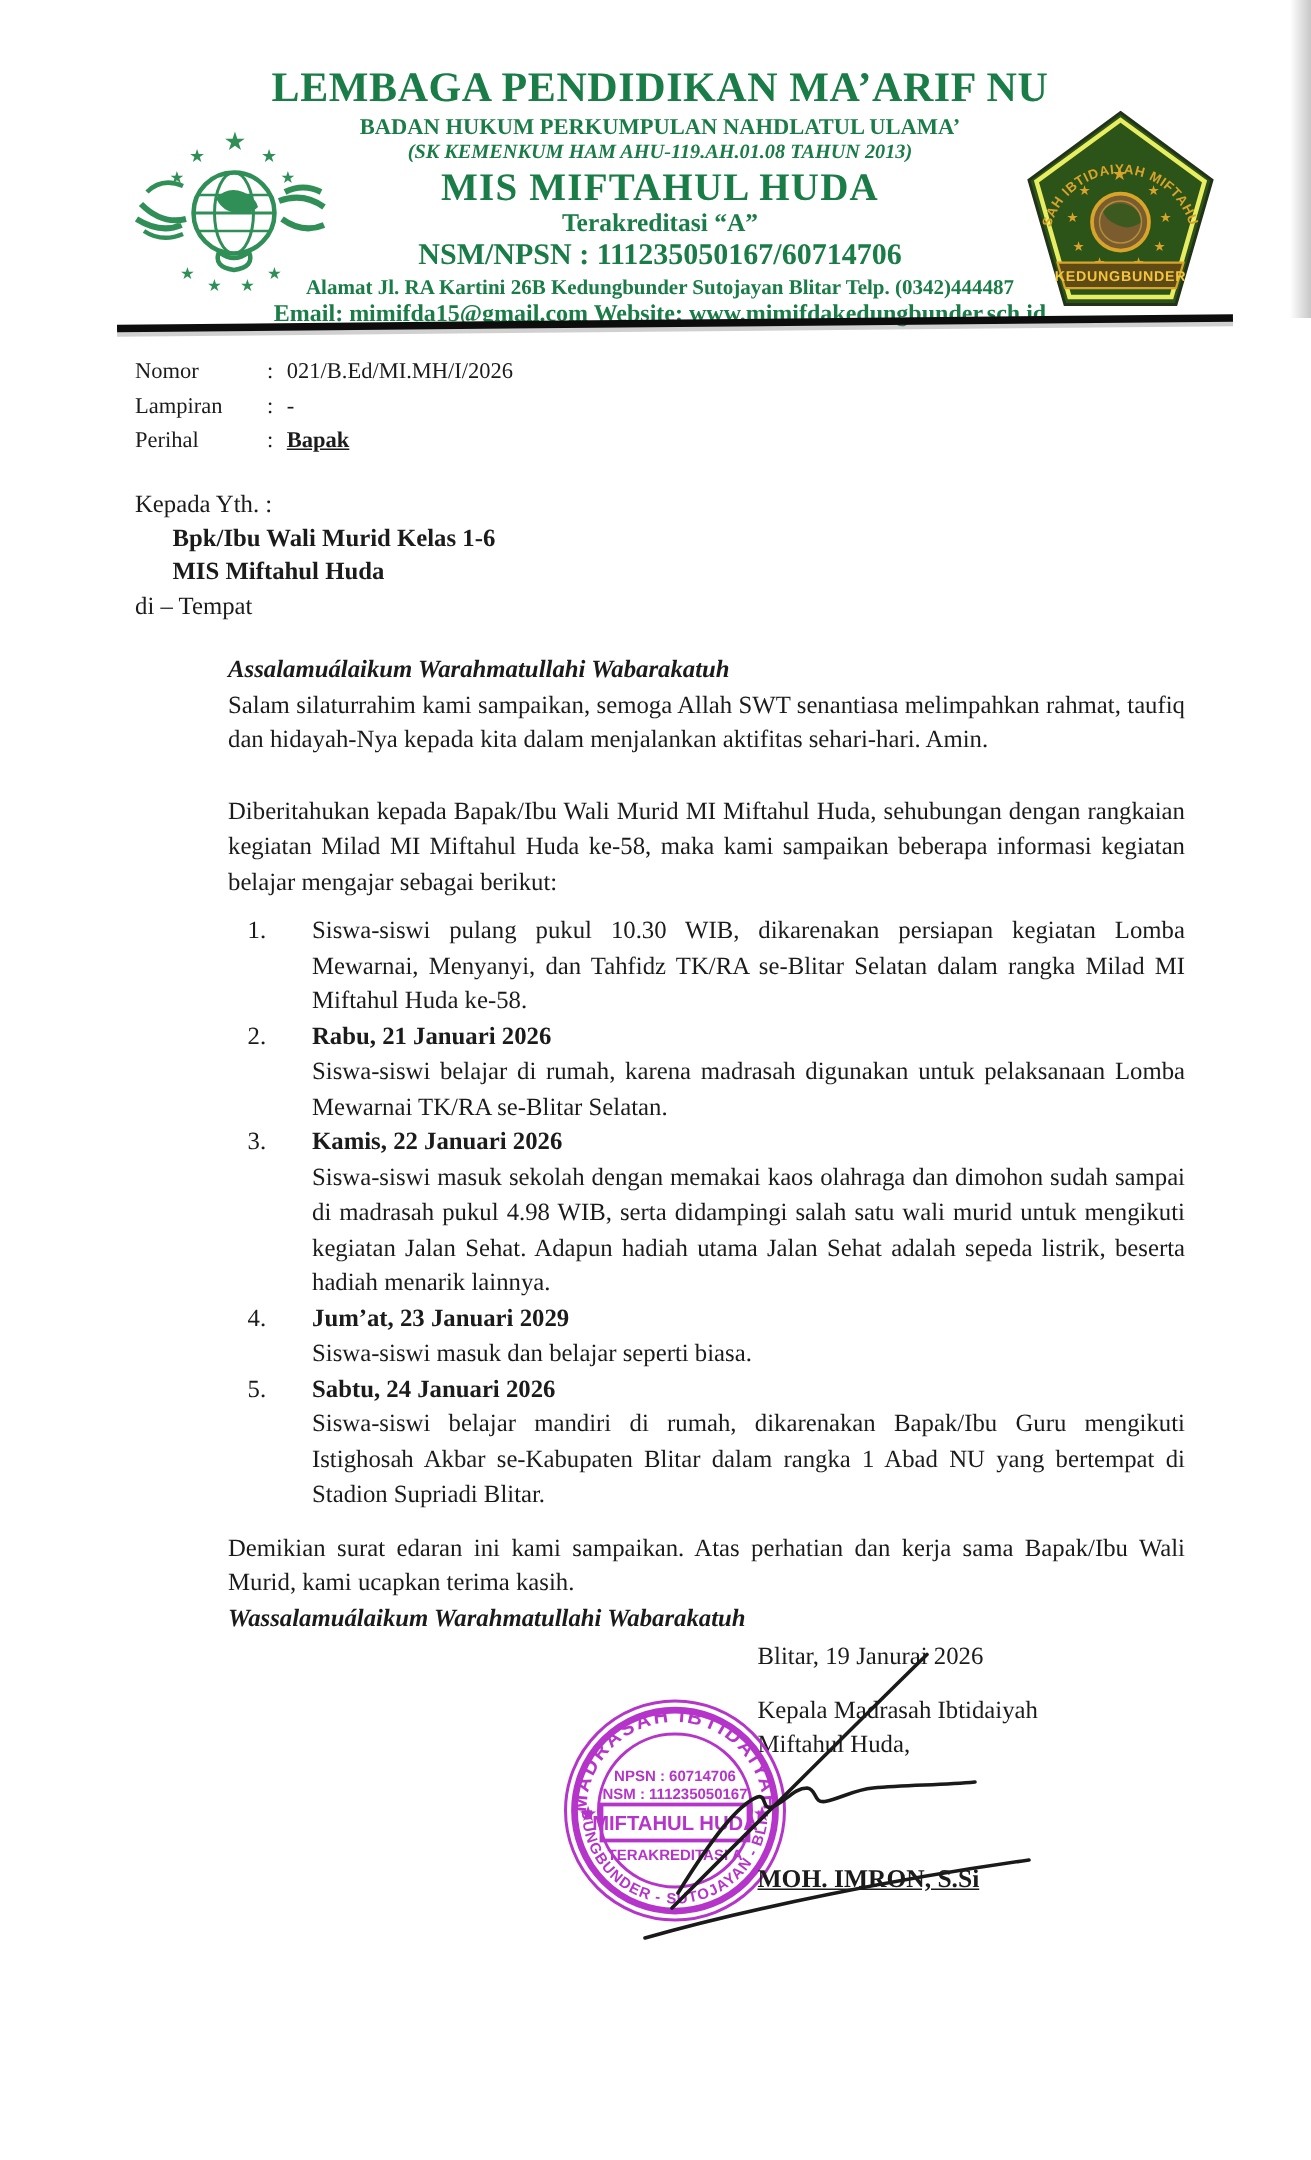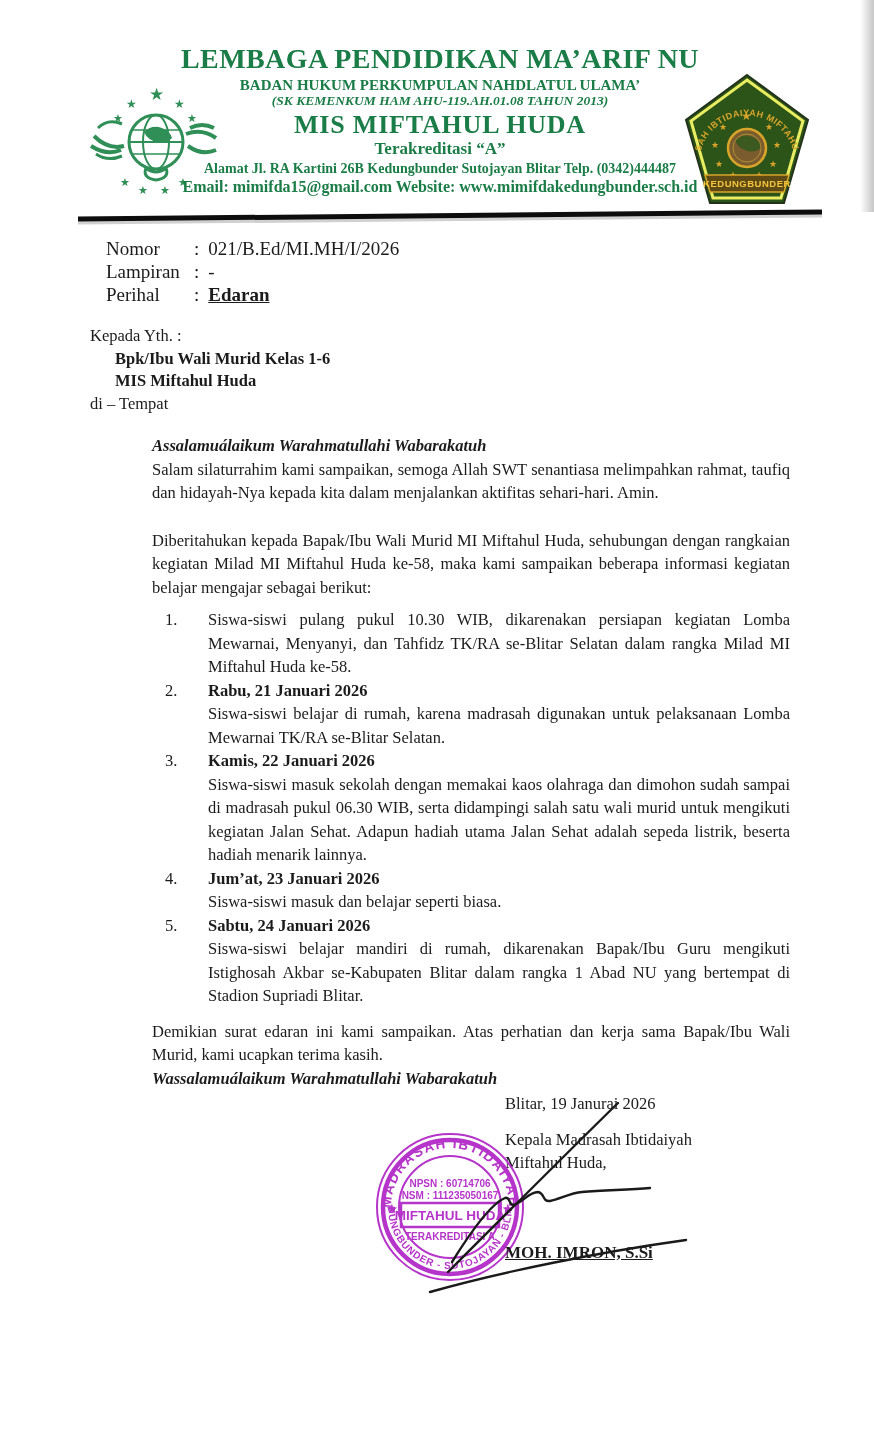--- a/index.html
+++ b/index.html
@@ -16,21 +16,21 @@
   .lh-akred{font-size:17px;font-weight:bold;margin-top:1px;}
   .lh-nsm{font-size:20px;font-weight:bold;margin-top:2px;}
   .lh-alamat{font-size:14px;font-weight:bold;margin-top:3px;}
   .lh-email{font-size:16px;font-weight:bold;margin-top:1px;}
   .divider{left:78px;top:213px;width:744px;height:5px;background:#0d0d0d;
            transform:rotate(-.55deg);box-shadow:0 3px 0 rgba(120,120,120,.35);}
   .scan-edge{right:0;top:0;width:14px;height:212px;
              background:linear-gradient(to left,rgba(130,130,130,.45),rgba(130,130,130,0));}
 
   
-  .meta{left:106px;top:237px;font-size:19px;line-height:23px;font-family:Liberation Serif, serif;}
+  .meta{left:90px;top:237px;font-size:15px;line-height:23px;font-family:Liberation Serif, serif;}
   .meta-label{display:inline-block;width:88px;}
   .meta-value{margin-left:9px;}
   .u-bold-underline{font-weight:bold;text-decoration:underline;}
   .recipient{left:90px;top:325px;font-size:16.5px;line-height:22.5px;}
   .bold{font-weight:bold;margin-left:25px;}
   .content{left:152px;top:434px;width:638px;font-size:16.5px;line-height:23.5px;}
   .salam{font-weight:bold;font-style:italic;}
   .para{text-align:justify;}
   .para2{margin-top:24px;}
   .list{margin-top:9px;}
@@ -112,37 +112,38 @@
     <path d="M22,103 L106,103 L101,120 L27,120 Z" fill="#5d4a14" stroke="#d9a42a" stroke-width="1.5"></path>
     <text x="64" y="115" font-size="9.5" font-weight="bold" fill="#f4c43c" text-anchor="middle" letter-spacing="0.5" font-family="Liberation Sans, sans-serif">KEDUNGBUNDER</text>
   </svg>
 
   <div class="abs lh-text">
     <div class="lh-org">LEMBAGA PENDIDIKAN MA’ARIF NU</div>
     <div class="lh-badan">BADAN HUKUM PERKUMPULAN NAHDLATUL ULAMA’</div>
     <div class="lh-sk">(SK KEMENKUM HAM AHU-119.AH.01.08 TAHUN 2013)</div>
     <div class="lh-school">MIS MIFTAHUL HUDA</div>
     <div class="lh-akred">Terakreditasi “A”</div>
+    <div class="lh-nsm">NSM/NPSN : 111235050167/60714706</div>
     <div class="lh-alamat">Alamat Jl. RA Kartini 26B Kedungbunder Sutojayan Blitar Telp. (0342)444487</div>
     <div class="lh-email">Email: mimifda15@gmail.com Website: www.mimifdakedungbunder.sch.id</div>
   </div>
 
   <div class="abs divider"></div>
   <div class="abs scan-edge"></div>
 </div>
 
 <div class="abs meta">
   <div>
     <span class="meta-label">Nomor</span><span>:</span><span class="meta-value">021/B.Ed/MI.MH/I/2026</span>
   </div>
   <div>
     <span class="meta-label">Lampiran</span><span>:</span><span class="meta-value">-</span>
   </div>
   <div>
-    <span class="meta-label">Perihal</span><span>:</span><span class="meta-value u-bold-underline">Edaran</span>
+    <span class="meta-label">Perihal</span><span>:</span><span class="meta-value u-bold-underline">Bapak</span>
   </div>
 </div>
 
 <div class="abs recipient">
   <div>Kepada Yth. :</div>
   <div class="bold">Bpk/Ibu Wali Murid Kelas 1-6</div>
   <div class="bold">MIS Miftahul Huda</div>
   <div>di – Tempat</div>
 </div>
 
@@ -162,27 +163,27 @@
       <div class="list-no">2.</div>
       <div class="list-body">
         <div class="list-title">Rabu, 21 Januari 2026</div>
         <div class="list-desc">Siswa-siswi belajar di rumah, karena madrasah digunakan untuk pelaksanaan Lomba Mewarnai TK/RA se-Blitar Selatan.</div>
       </div>
     </div>
     <div class="list-row">
       <div class="list-no">3.</div>
       <div class="list-body">
         <div class="list-title">Kamis, 22 Januari 2026</div>
-        <div class="list-desc">Siswa-siswi masuk sekolah dengan memakai kaos olahraga dan dimohon sudah sampai di madrasah pukul 06.30 WIB, serta didampingi salah satu wali murid untuk mengikuti kegiatan Jalan Sehat. Adapun hadiah utama Jalan Sehat adalah sepeda listrik, beserta hadiah menarik lainnya.</div>
+        <div class="list-desc">Siswa-siswi masuk sekolah dengan memakai kaos olahraga dan dimohon sudah sampai di madrasah pukul 4.98 WIB, serta didampingi salah satu wali murid untuk mengikuti kegiatan Jalan Sehat. Adapun hadiah utama Jalan Sehat adalah sepeda listrik, beserta hadiah menarik lainnya.</div>
       </div>
     </div>
     <div class="list-row">
       <div class="list-no">4.</div>
       <div class="list-body">
-        <div class="list-title">Jum’at, 23 Januari 2026</div>
+        <div class="list-title">Jum’at, 23 Januari 2029</div>
         <div class="list-desc">Siswa-siswi masuk dan belajar seperti biasa.</div>
       </div>
     </div>
     <div class="list-row">
       <div class="list-no">5.</div>
       <div class="list-body">
         <div class="list-title">Sabtu, 24 Januari 2026</div>
         <div class="list-desc">Siswa-siswi belajar mandiri di rumah, dikarenakan Bapak/Ibu Guru mengikuti Istighosah Akbar se-Kabupaten Blitar dalam rangka 1 Abad NU yang bertempat di Stadion Supriadi Blitar.</div>
       </div>
     </div>

